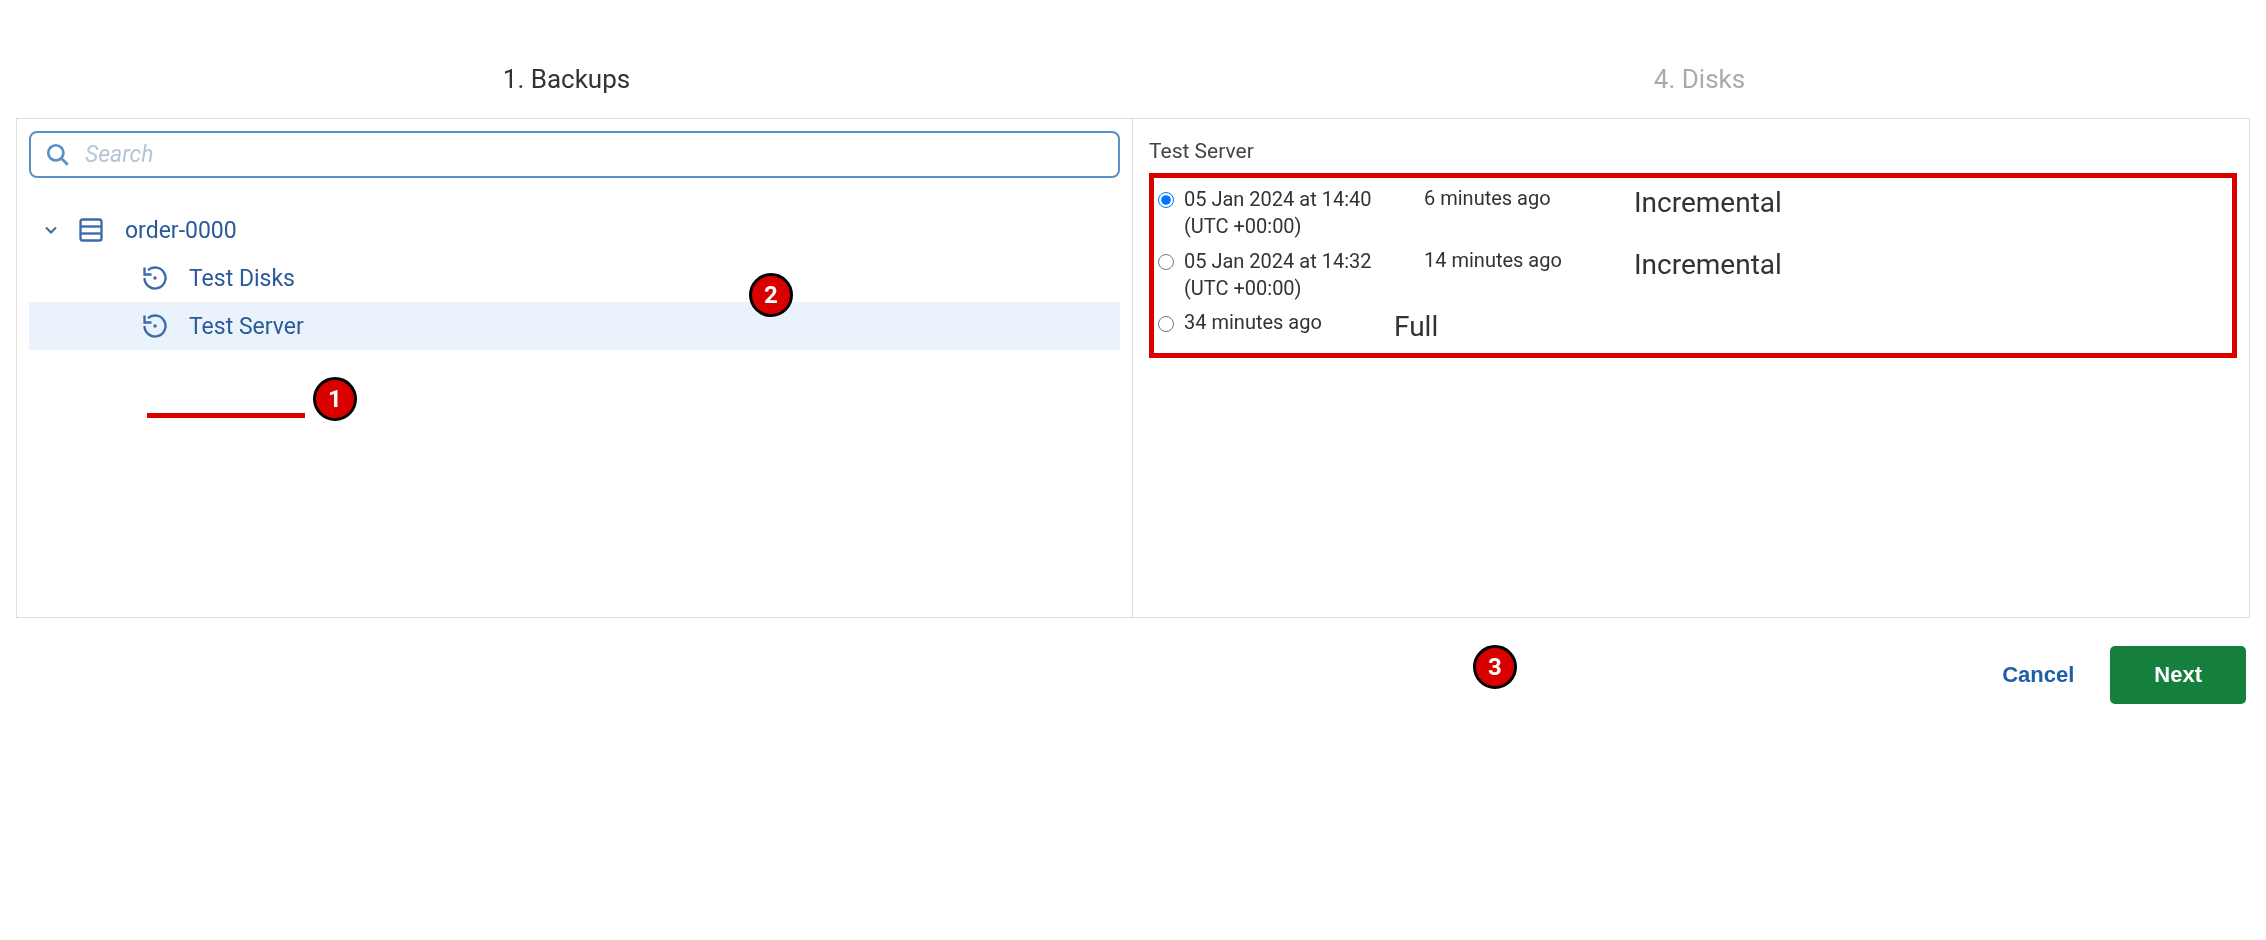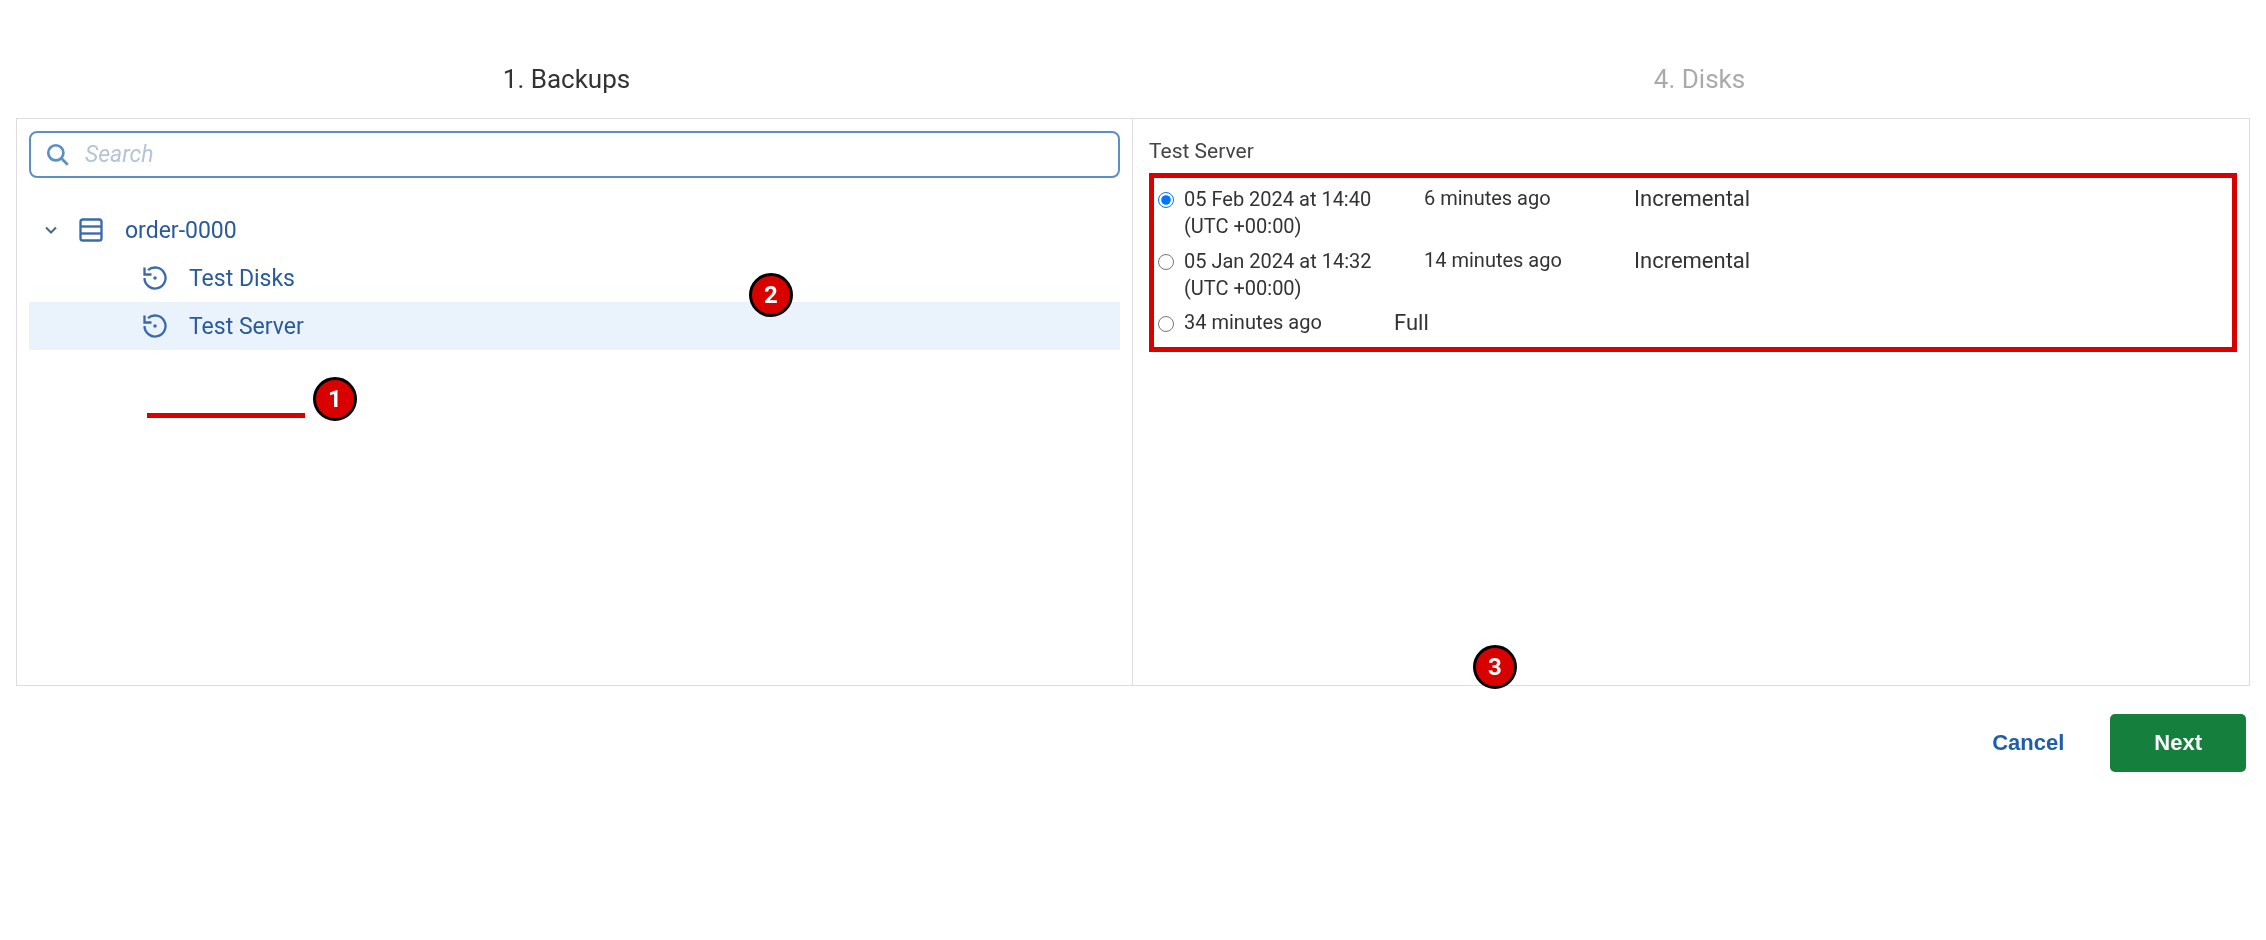--- a/index.html
+++ b/index.html
@@ -23,21 +23,21 @@
       font-size: 26px;
       color: #333;
     }
     .wizard-step.inactive {
       color: #aaa;
     }
     .content-frame {
       border: 1px solid #ddd;
       margin: 0 16px;
       display: flex;
-      height: 568px;
+      height: 500px;
       position: relative;
     }
     .left-panel {
       width: 50%;
       border-right: 1px solid #ddd;
       padding: 12px;
       display: flex;
       flex-direction: column;
     }
     .right-panel {
@@ -163,28 +163,28 @@
       flex-shrink: 0;
       padding-right: 8px;
     }
     .backup-age {
       width: 210px;
       font-size: 20px;
       color: #333;
       flex-shrink: 0;
     }
     .backup-type {
-      font-size: 22px;
+      font-size: 28px;
       color: #333;
       text-align: right;
     }
     .footer-bar {
       display: flex;
       justify-content: flex-end;
-      gap: 18px;
+      gap: 8px;
       padding: 28px 20px 20px;
       align-items: center;
     }
     .btn-cancel {
       background: transparent;
       border: none;
       color: #1e5fa8;
       font-size: 22px;
       font-weight: 600;
       cursor: pointer;
@@ -276,21 +276,21 @@
     </div>
 
     <div class="right-panel">
       <div class="right-header">Test Server</div>
 
       <div class="backup-list">
         <div class="backup-row">
           <div class="radio-wrap">
             <input type="radio" name="bk" checked="" style="">
           </div>
-          <div class="backup-date">05 Feb 2024 at 14:40 (UTC +00:00)</div>
+          <div class="backup-date">05 Jan 2024 at 14:40 (UTC +00:00)</div>
           <div class="backup-age">6 minutes ago</div>
           <div class="backup-type">Incremental</div>
         </div>
         <div class="backup-row">
           <div class="radio-wrap">
             <input type="radio" name="bk" style="">
           </div>
           <div class="backup-date">05 Jan 2024 at 14:32 (UTC +00:00)</div>
           <div class="backup-age">14 minutes ago</div>
           <div class="backup-type">Incremental</div>

